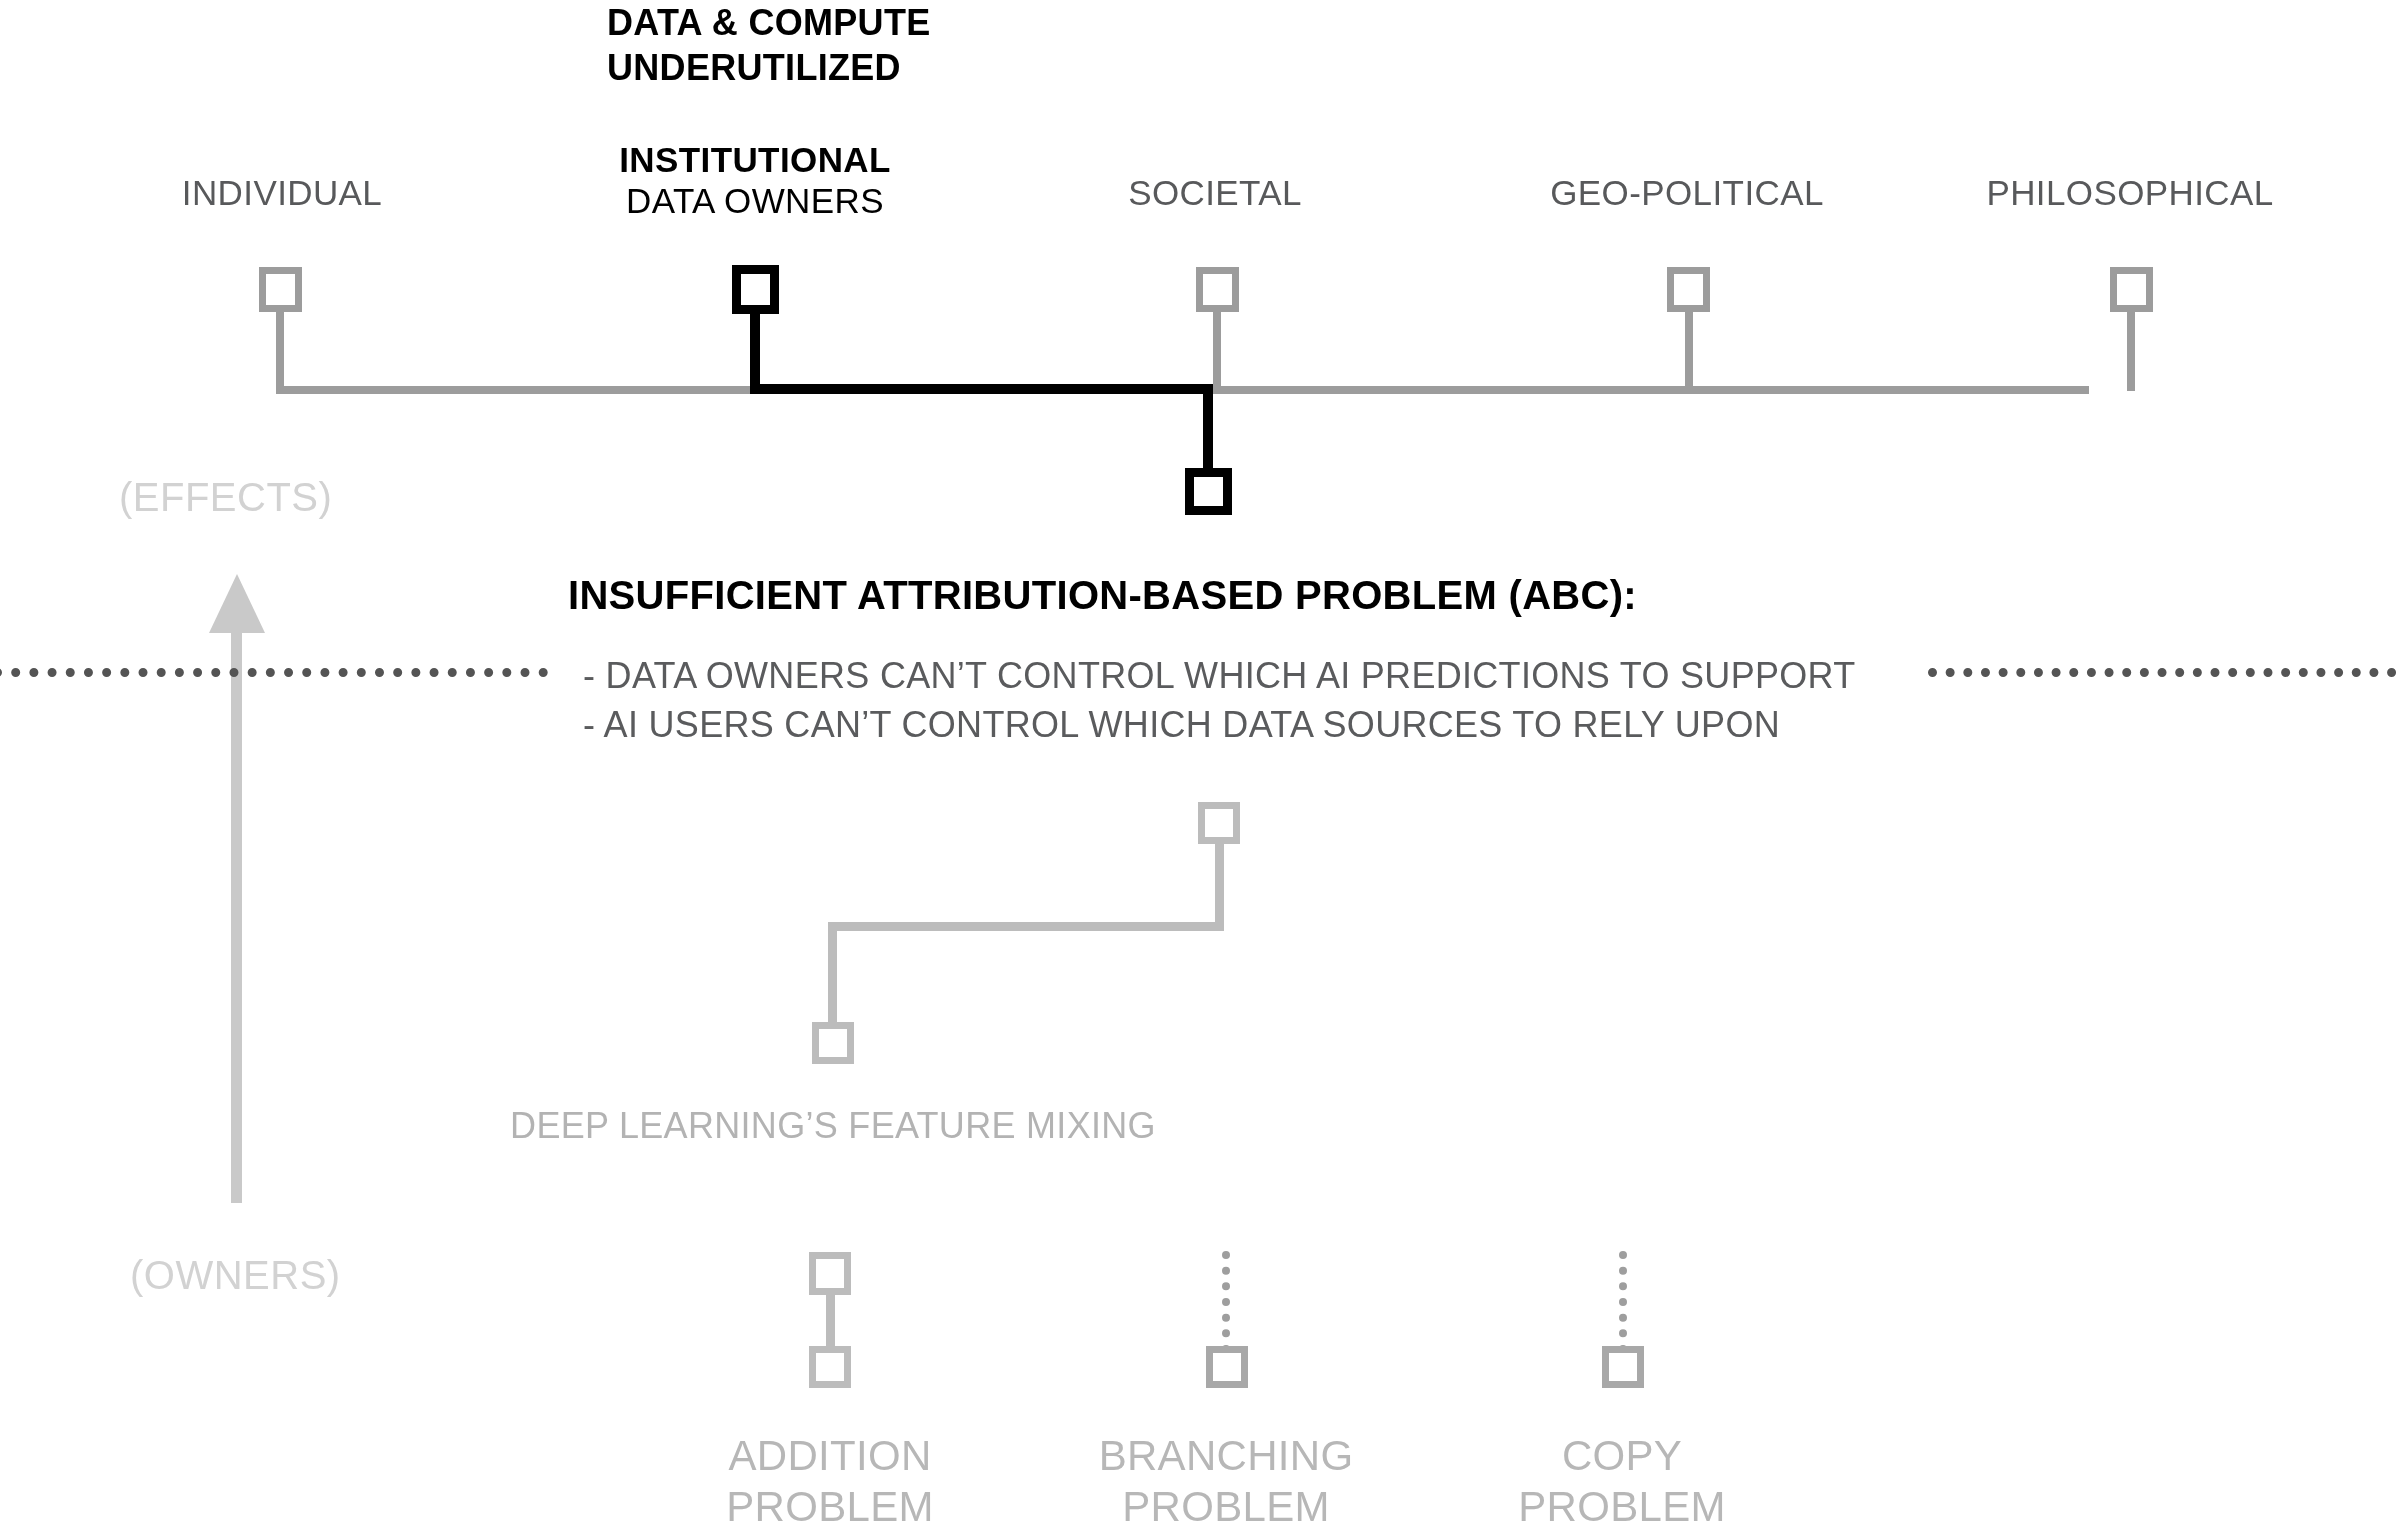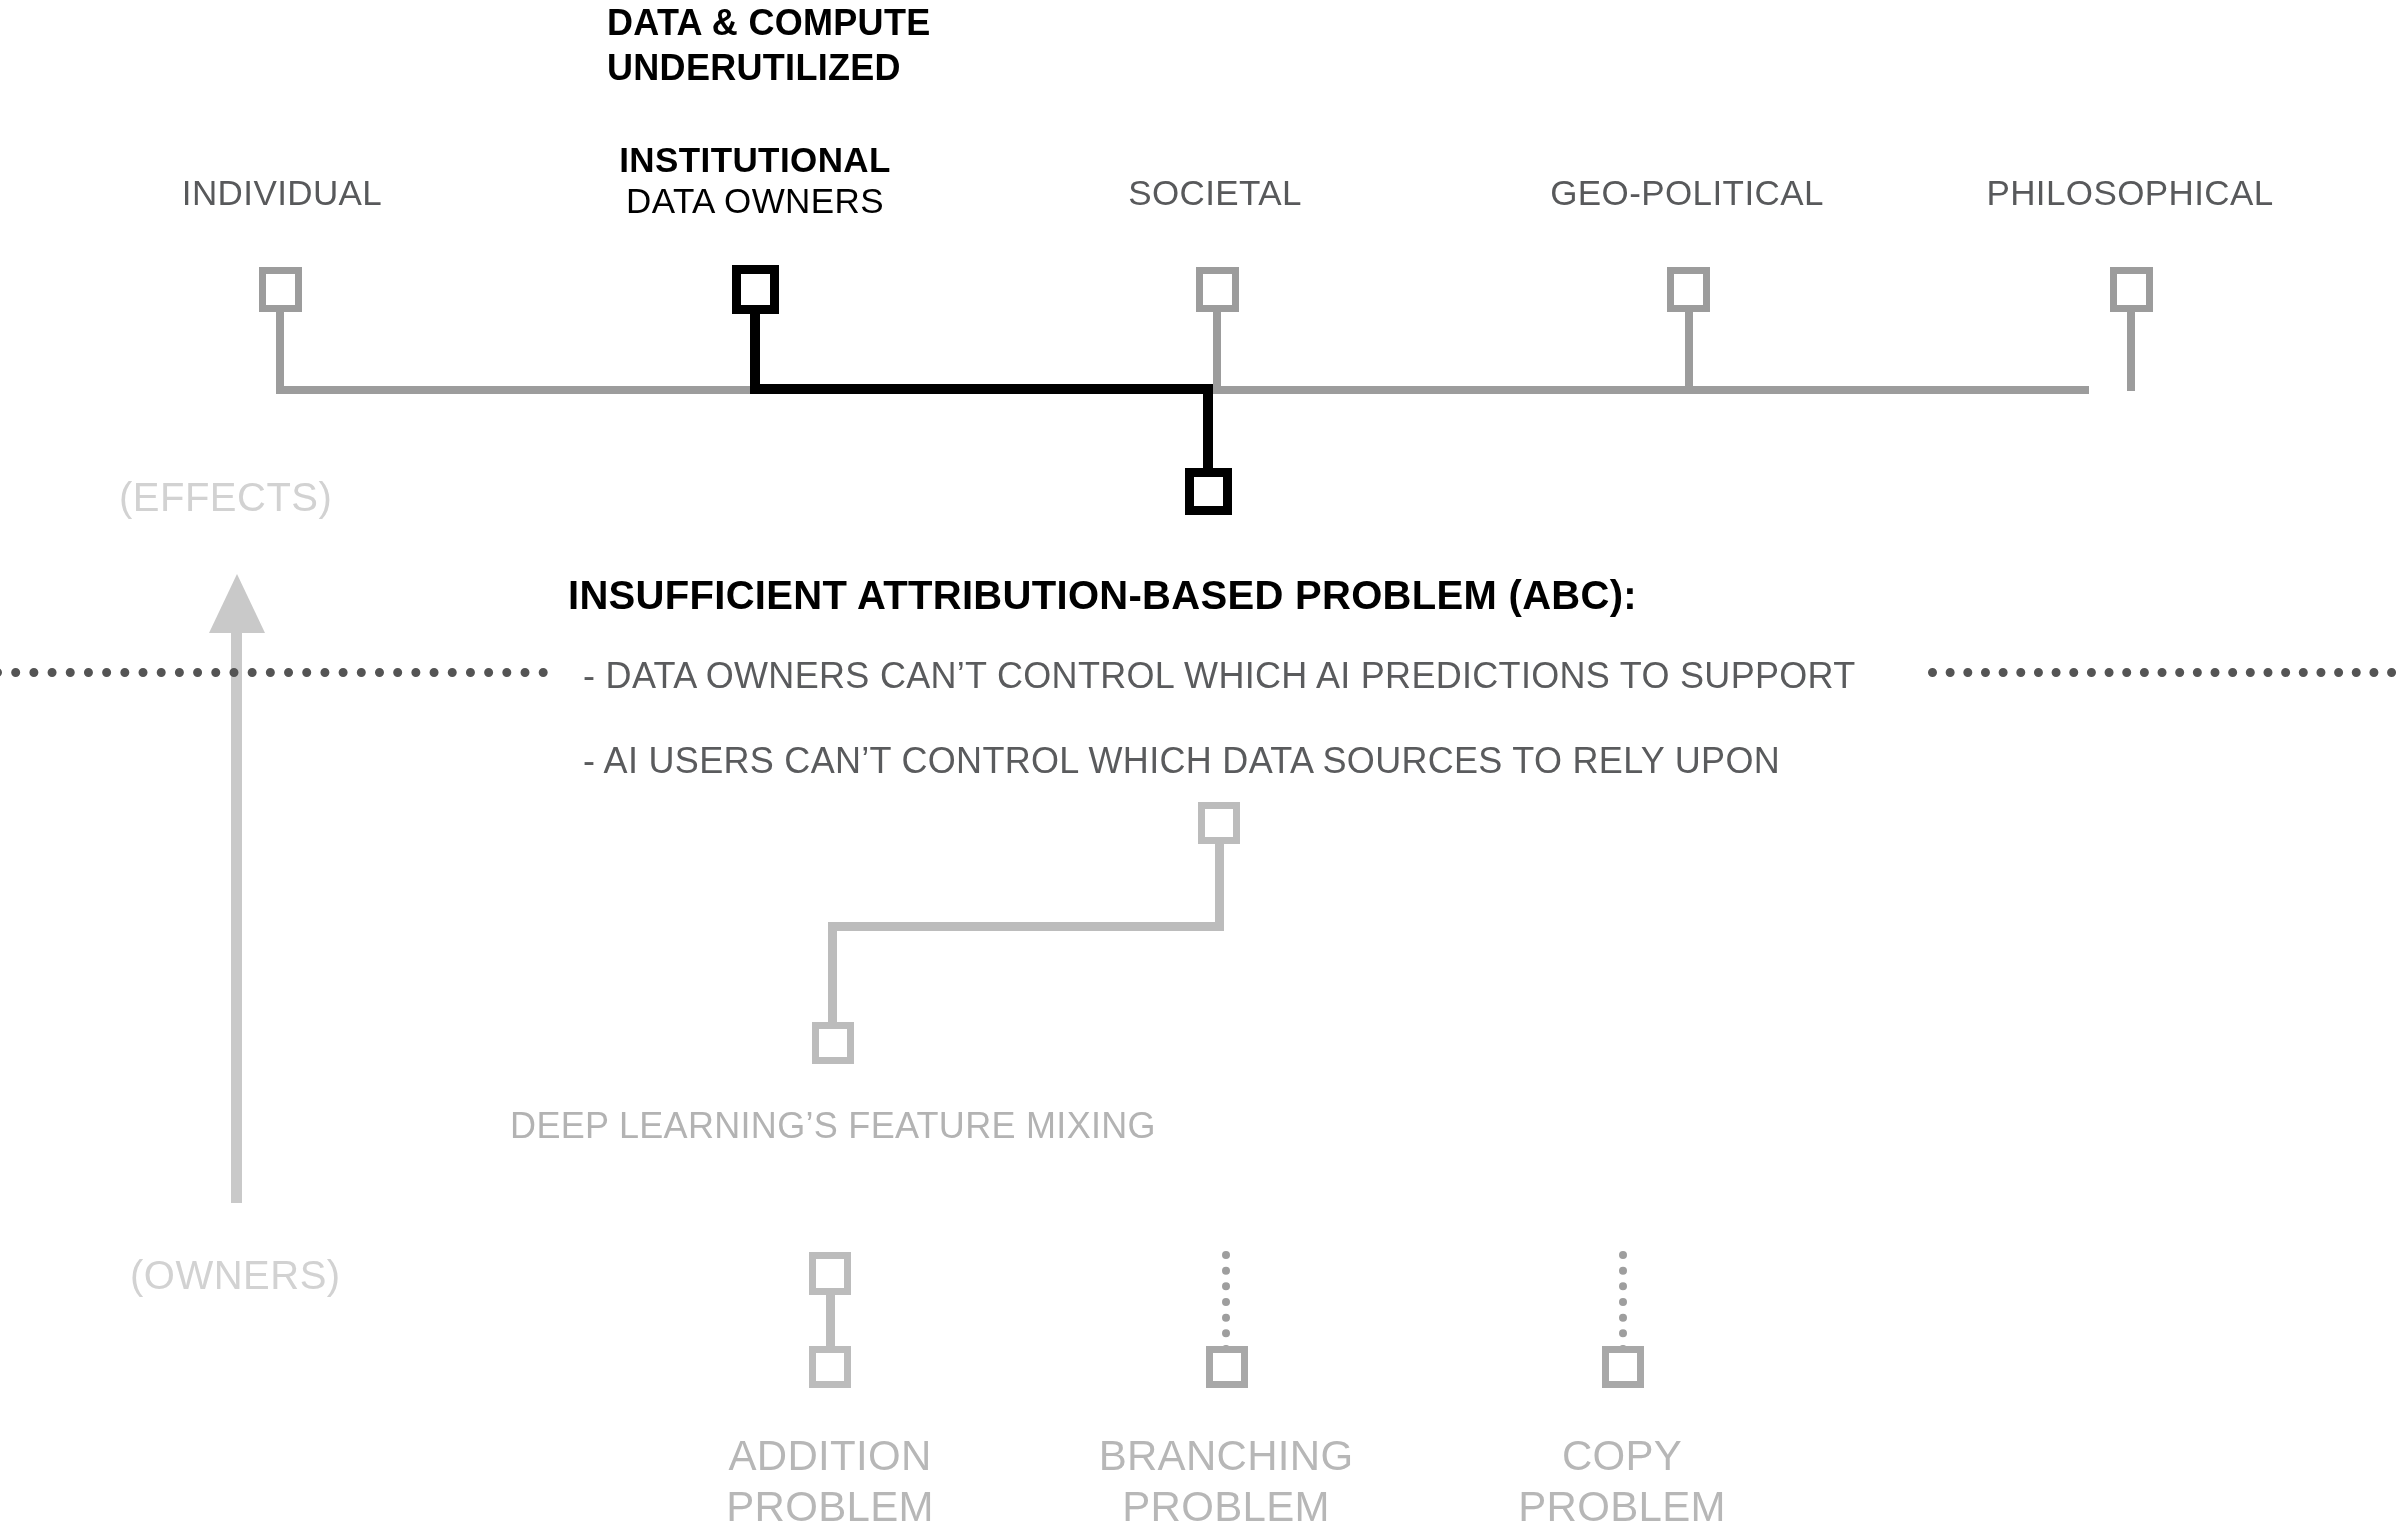--- a/index.html
+++ b/index.html
@@ -150,21 +150,21 @@
   <div class="abs arrow-stem" style="left:231px; top:623px; width:11.3px; height:580px;"></div>
   <div class="abs arrow-head" style="left:209px; top:574px;"></div>
 
   <div class="abs dotline" style="left:-7px; top:668px; width:555px;"></div>
   <div class="abs dotline" style="left:1928px; top:668px; width:486px;"></div>
 
   <div class="abs headline" style="left:568px; top:573px;">INSUFFICIENT ATTRIBUTION-BASED PROBLEM (ABC):</div>
 
   <div class="abs headline-sub" style="left:583px; top:652px;">- DATA OWNERS CAN’T CONTROL WHICH AI PREDICTIONS TO SUPPORT</div>
 
-  <div class="abs headline-sub" style="left:583px; top:701px;margin-top:36px;">- AI USERS CAN’T CONTROL WHICH DATA SOURCES TO RELY UPON</div>
+  <div class="abs headline-sub" style="left:583px; top:701px;">- AI USERS CAN’T CONTROL WHICH DATA SOURCES TO RELY UPON</div>
 
   <div class="abs node gray-lt" style="left:1198px; top:802px; width:42px; height:42px;"></div>
   <div class="abs seg lt" style="left:1215px; top:842px; width:8.7px; height:87px;"></div>
   <div class="abs seg lt" style="left:828px; top:922px; width:396px; height:8.7px;"></div>
   <div class="abs seg lt" style="left:828px; top:922px; width:8.7px; height:106px;"></div>
   <div class="abs node gray-lt" style="left:812px; top:1022px; width:42px; height:42px;"></div>
 
   <div class="abs cause-label" style="left:833px; top:1104px; transform:translateX(-50%);">
     <span>DEEP LEARNING’S FEATURE MIXING</span><br>
   </div>

